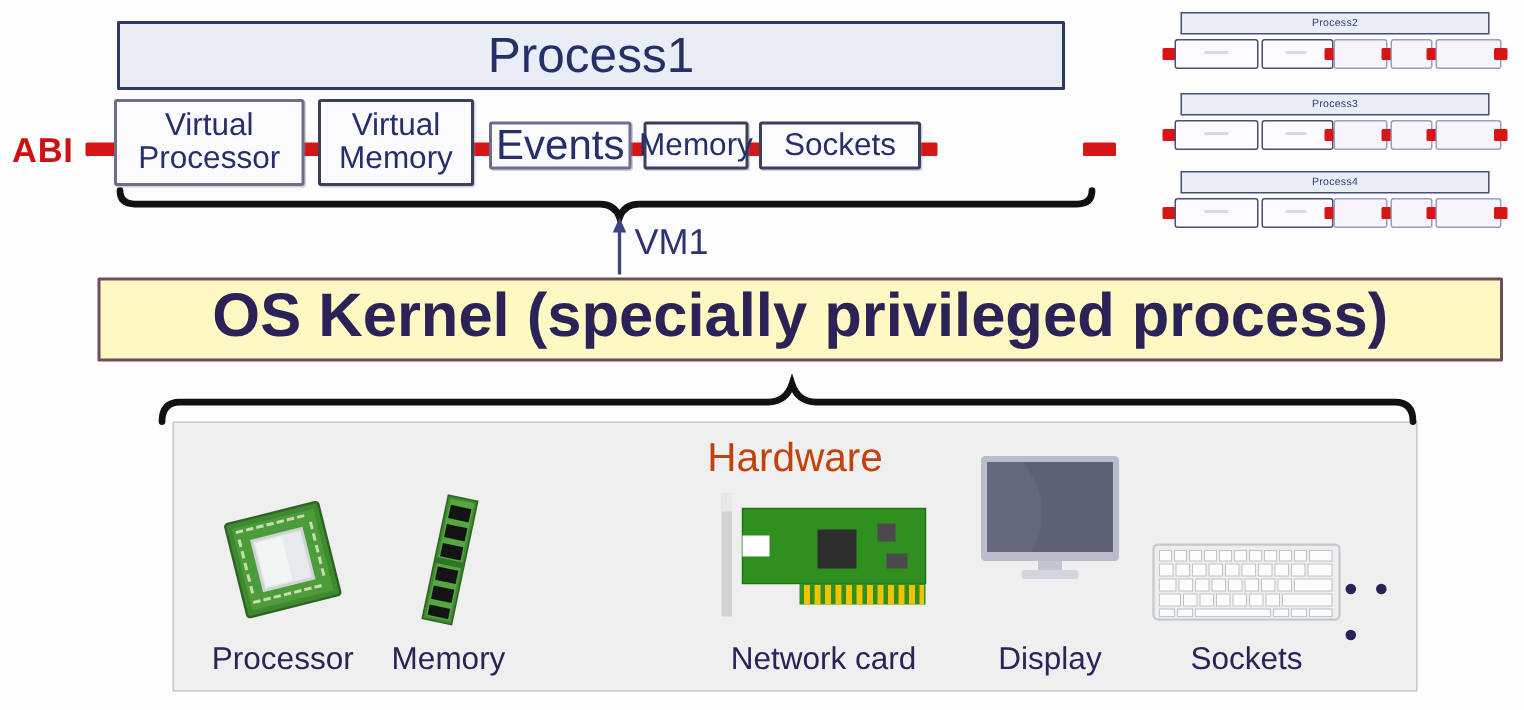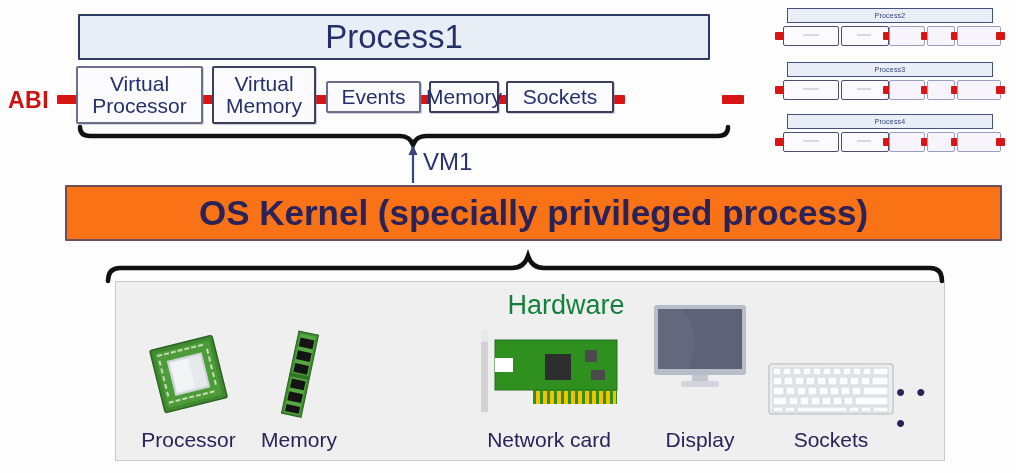--- a/index.html
+++ b/index.html
@@ -46,45 +46,44 @@
     position:absolute;
     color:#cc1111;
     font-size:23px;
     font-weight:600;
     letter-spacing:.5px;
   }
 
   
   .kernel-bar{
     position:absolute;
-    background:#f97316;
+    background:#fef9c3;
     border:2px solid #6d4f5c;
     box-sizing:border-box;
-    display:flex;align-items:center;justify-content:center;
+    display:flex;justify-content:center;
     color:#2b2257;
-    font-size:35px;
+    font-size:41px;
     font-weight:600;
     border-radius:1px;
   }
 
   
   .hw-panel{
     position:absolute;
     background:#efefef;
     border:1px solid #c9c9c9;
     box-sizing:border-box;
   }
   .hw-title{
     position:absolute;
     width:100%;
     top:8px;left:0;
     text-align:center;
-    color:#15803d;
+    color:#c2410c;
     font-size:27px;
-    padding-left:36px;
   }
   .hw-item{
     position:absolute;
     display:flex;
     flex-direction:column;
     align-items:center;
     justify-content:flex-end;
   }
   .hw-label{
     color:#2b2257;
@@ -155,21 +154,21 @@
   <div class="unit-box light" style="left:76px;top:66px;width:127px;height:58px;font-size:21px;flex-direction:column;">
     <span>Virtual</span>
     <span>Processor</span>
   </div>
 
   <div class="unit-box" style="left:212px;top:66px;width:104px;height:58px;font-size:21px;flex-direction:column;">
     <span>Virtual</span>
     <span>Memory</span>
   </div>
 
-  <div class="unit-box light" style="left:326px;top:81px;width:95px;height:32px;font-size:21px;">
+  <div class="unit-box light" style="left:326px;top:81px;width:95px;height:32px;font-size:28px;">
     <span>Events</span>
   </div>
 
   <div class="unit-box" style="left:429px;top:81px;width:70px;height:32px;font-size:21px;">
     <span>Memory</span>
   </div>
 
   <div class="unit-box" style="left:506px;top:81px;width:108px;height:32px;font-size:21px;">
     <span>Sockets</span>
   </div>

